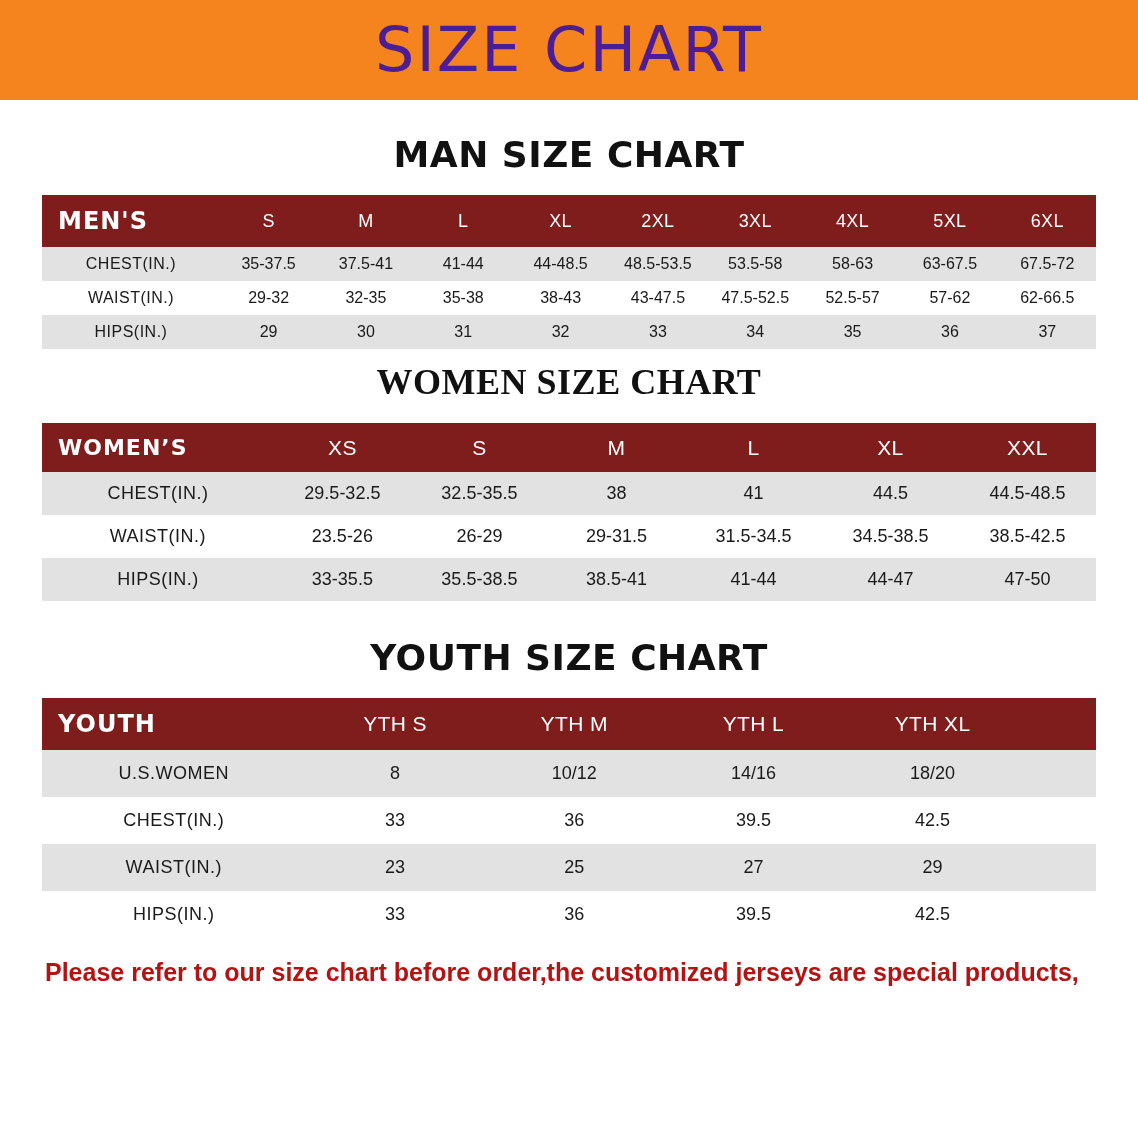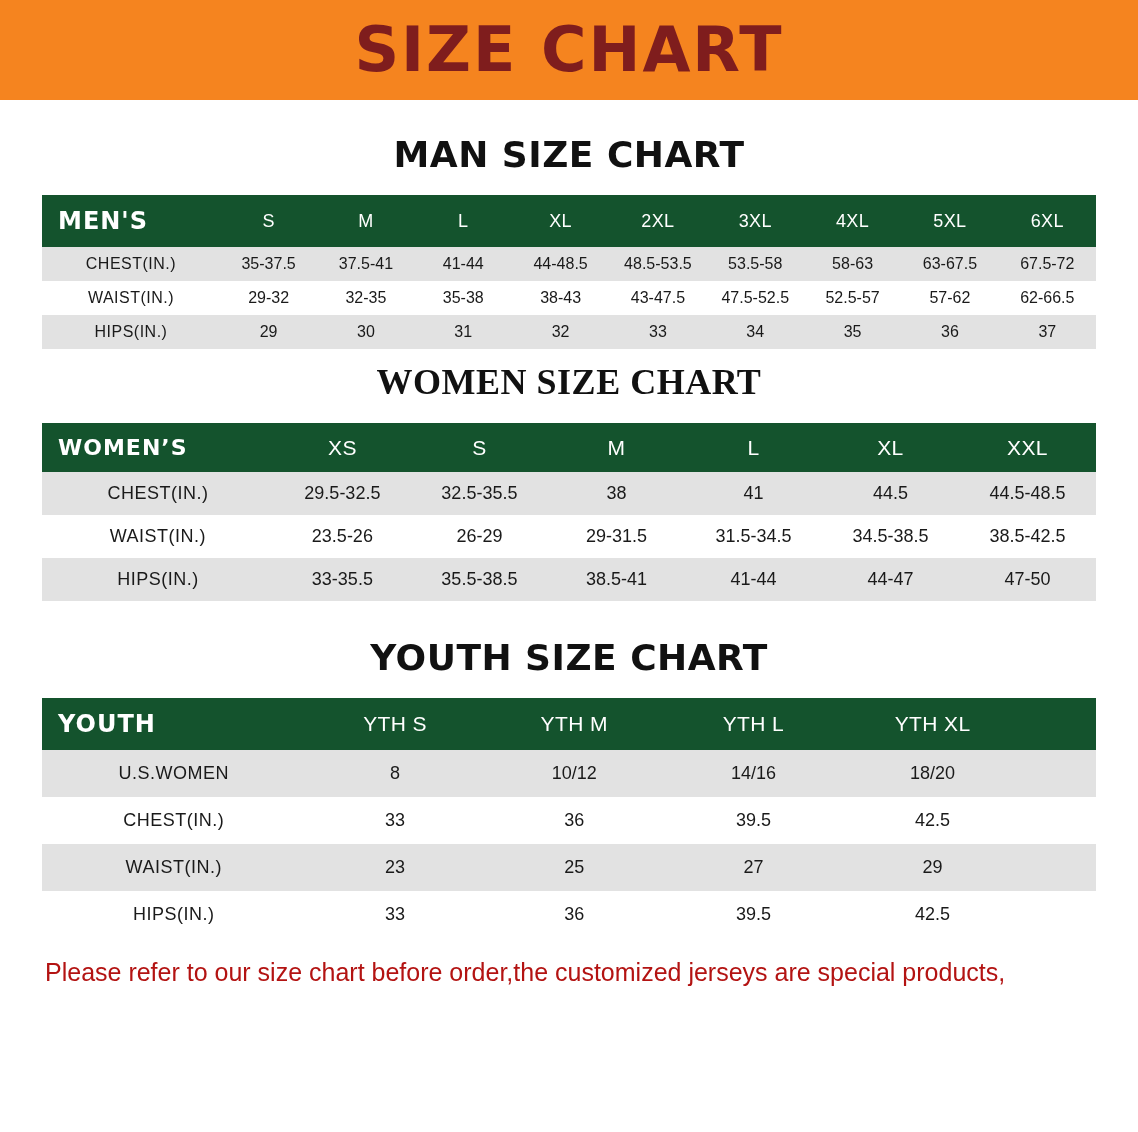--- a/index.html
+++ b/index.html
@@ -20,24 +20,24 @@
   .banner {
     width: 100%;
     height: 100px;
     background: #F5841F;
     display: flex;
     align-items: center;
     justify-content: center;
   }
   .banner-title {
     font-family: "DejaVu Sans", sans-serif;
-    font-weight: bold;
+    font-weight: normal;
     font-size: 62px;
     letter-spacing: 2px;
-    color: #7f1d1d;
+    color: #4c1d95;
     line-height: 1;
   }
 
   
   .section-title {
     text-align: center;
     font-family: "DejaVu Sans", sans-serif;
     font-weight: bold;
     color: #111111;
     letter-spacing: 0.5px;
@@ -56,21 +56,21 @@
     border-collapse: collapse;
     table-layout: fixed;
   }
   th, td {
     text-align: center;
     font-family: "Liberation Sans", sans-serif;
   }
 
   
   thead tr {
-    background: #14532d;
+    background: #7f1d1d;
     color: #ffffff;
   }
   thead th {
     font-size: 19px;
     font-weight: normal;
     padding: 12px 2px;
     letter-spacing: 0.4px;
   }
   thead th.rowlabel {
     text-align: left;
@@ -114,20 +114,21 @@
   
   .note {
     width: 1060px;
     margin: 18px auto 0 auto;
     color: #b31312;
     font-family: "Liberation Sans", sans-serif;
     font-size: 25px;
     line-height: 1.35;
     text-align: left;
     padding-left: 6px;
+    font-weight: bold;
   }
 </style>
 </head>
 <body>
 
 <div class="banner">
   <div class="banner-title">SIZE CHART</div>
 </div>
 
 <div class="section-title title-man">MAN SIZE CHART</div>

